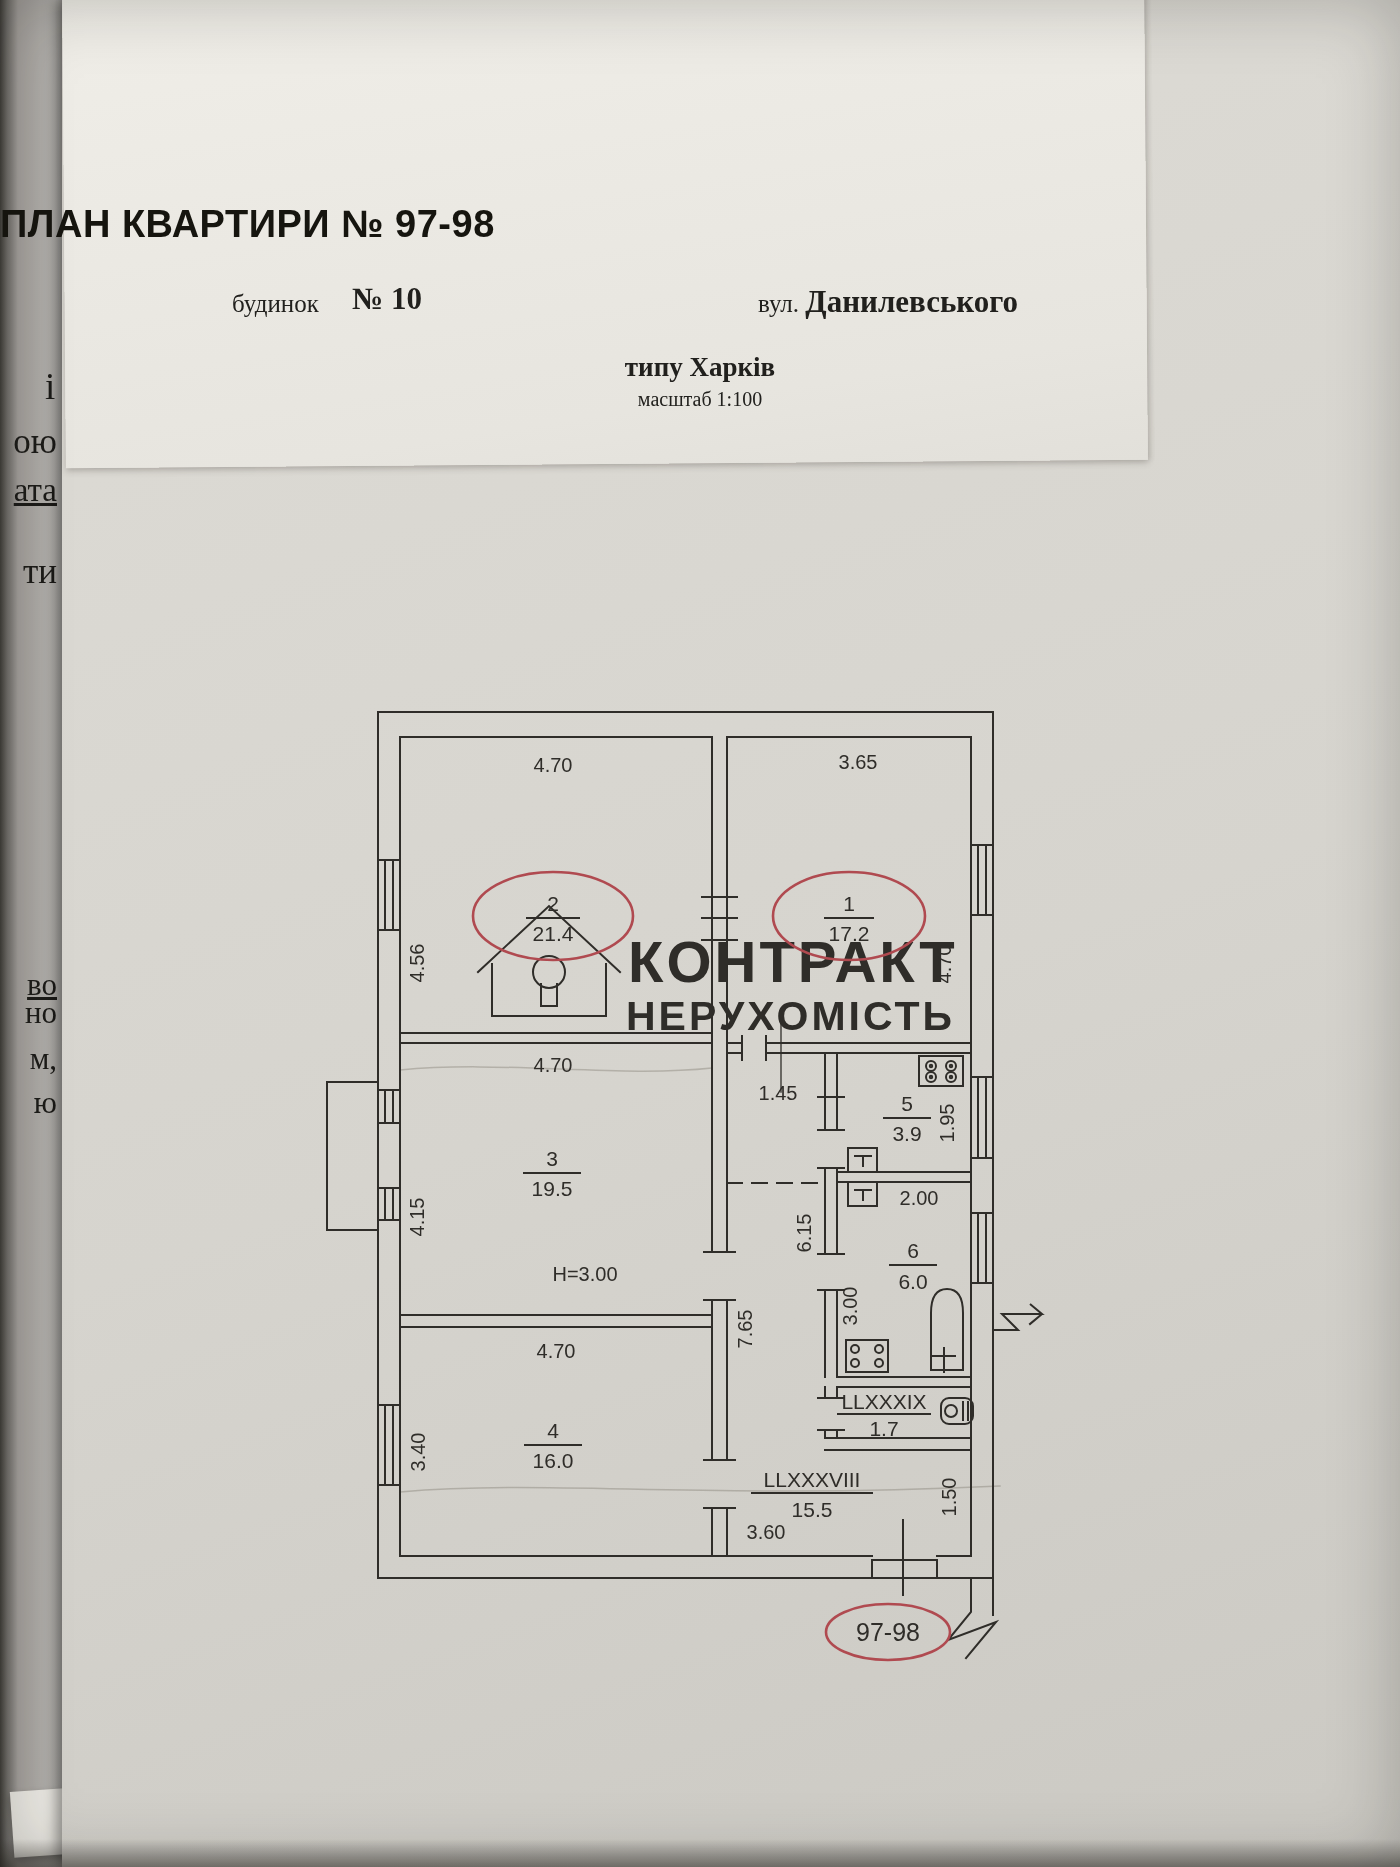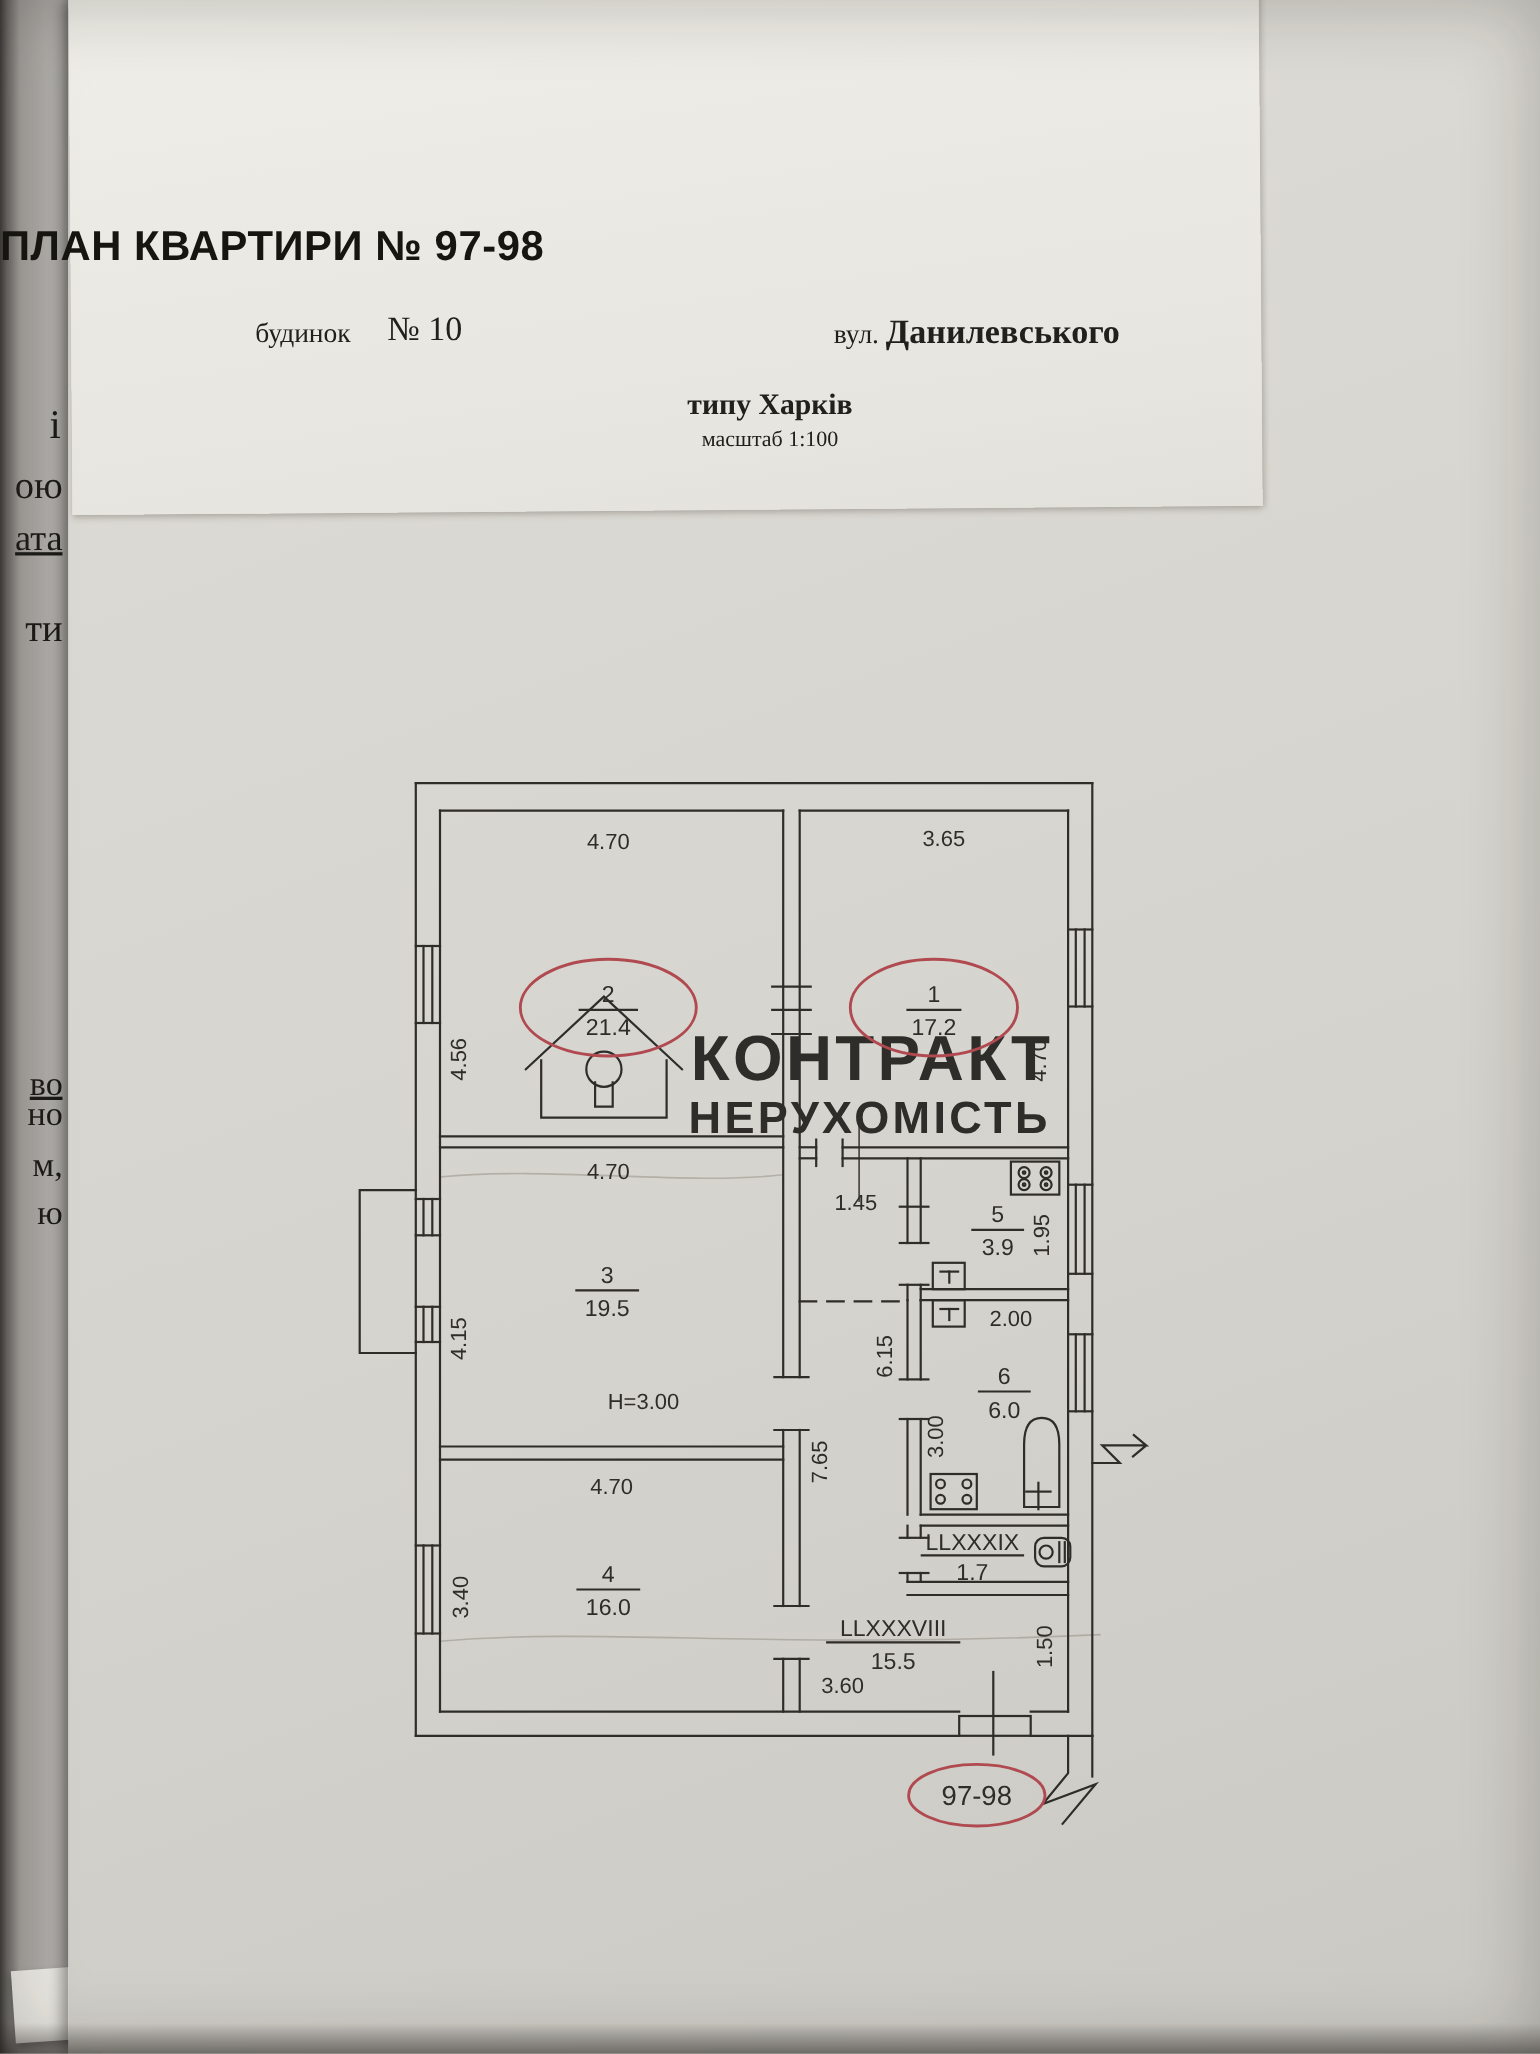--- a/index.html
+++ b/index.html
@@ -25,21 +25,21 @@
          background:linear-gradient(0deg,rgba(40,37,33,.5),rgba(40,37,33,0));}
 
   .txt{position:absolute;color:#21201d;z-index:3;line-height:1.15;}
   .doc-note{left:290px;top:95px;width:784px;text-align:center;font-size:17.5px;letter-spacing:.2px;}
   .page-title{left:0px;top:158px;width:1340px;text-align:left;
          font-family:"Liberation Sans",sans-serif;font-weight:bold;font-size:38px;
          letter-spacing:.5px;color:#16150f;margin-top:45px;}
   .page-subtitle{left:248px;top:211px;width:800px;text-align:center;
          font-family:"Liberation Sans",sans-serif;font-weight:bold;font-size:31px;color:#16150f;}
   .building-label{left:232px;top:290px;font-size:25px;}
-  .building-number{left:352px;top:281px;font-size:31px;font-weight:normal;}
+  .building-number{left:352px;top:281px;font-size:31px;font-weight:bold;}
   .street-row{left:758px;top:284px;font-size:25px;}
   .street-name{font-size:31px;font-weight:bold;}
   .city-label{left:300px;top:352px;width:800px;text-align:center;font-weight:bold;font-size:27px;}
   .scale-label{left:300px;top:388px;width:800px;text-align:center;font-size:20px;}
 
   .plan{position:absolute;left:300px;top:560px;z-index:3;}
   .plan line,.plan path,.plan rect,.plan polyline,.plan ellipse,.plan circle
         {stroke:#2f2d29;fill:none;stroke-width:2;stroke-linecap:square;}
   .plan .thin{stroke-width:1.3;}
   .plan text{fill:#2f2d29;stroke:none;font-family:"Liberation Sans",sans-serif;}

